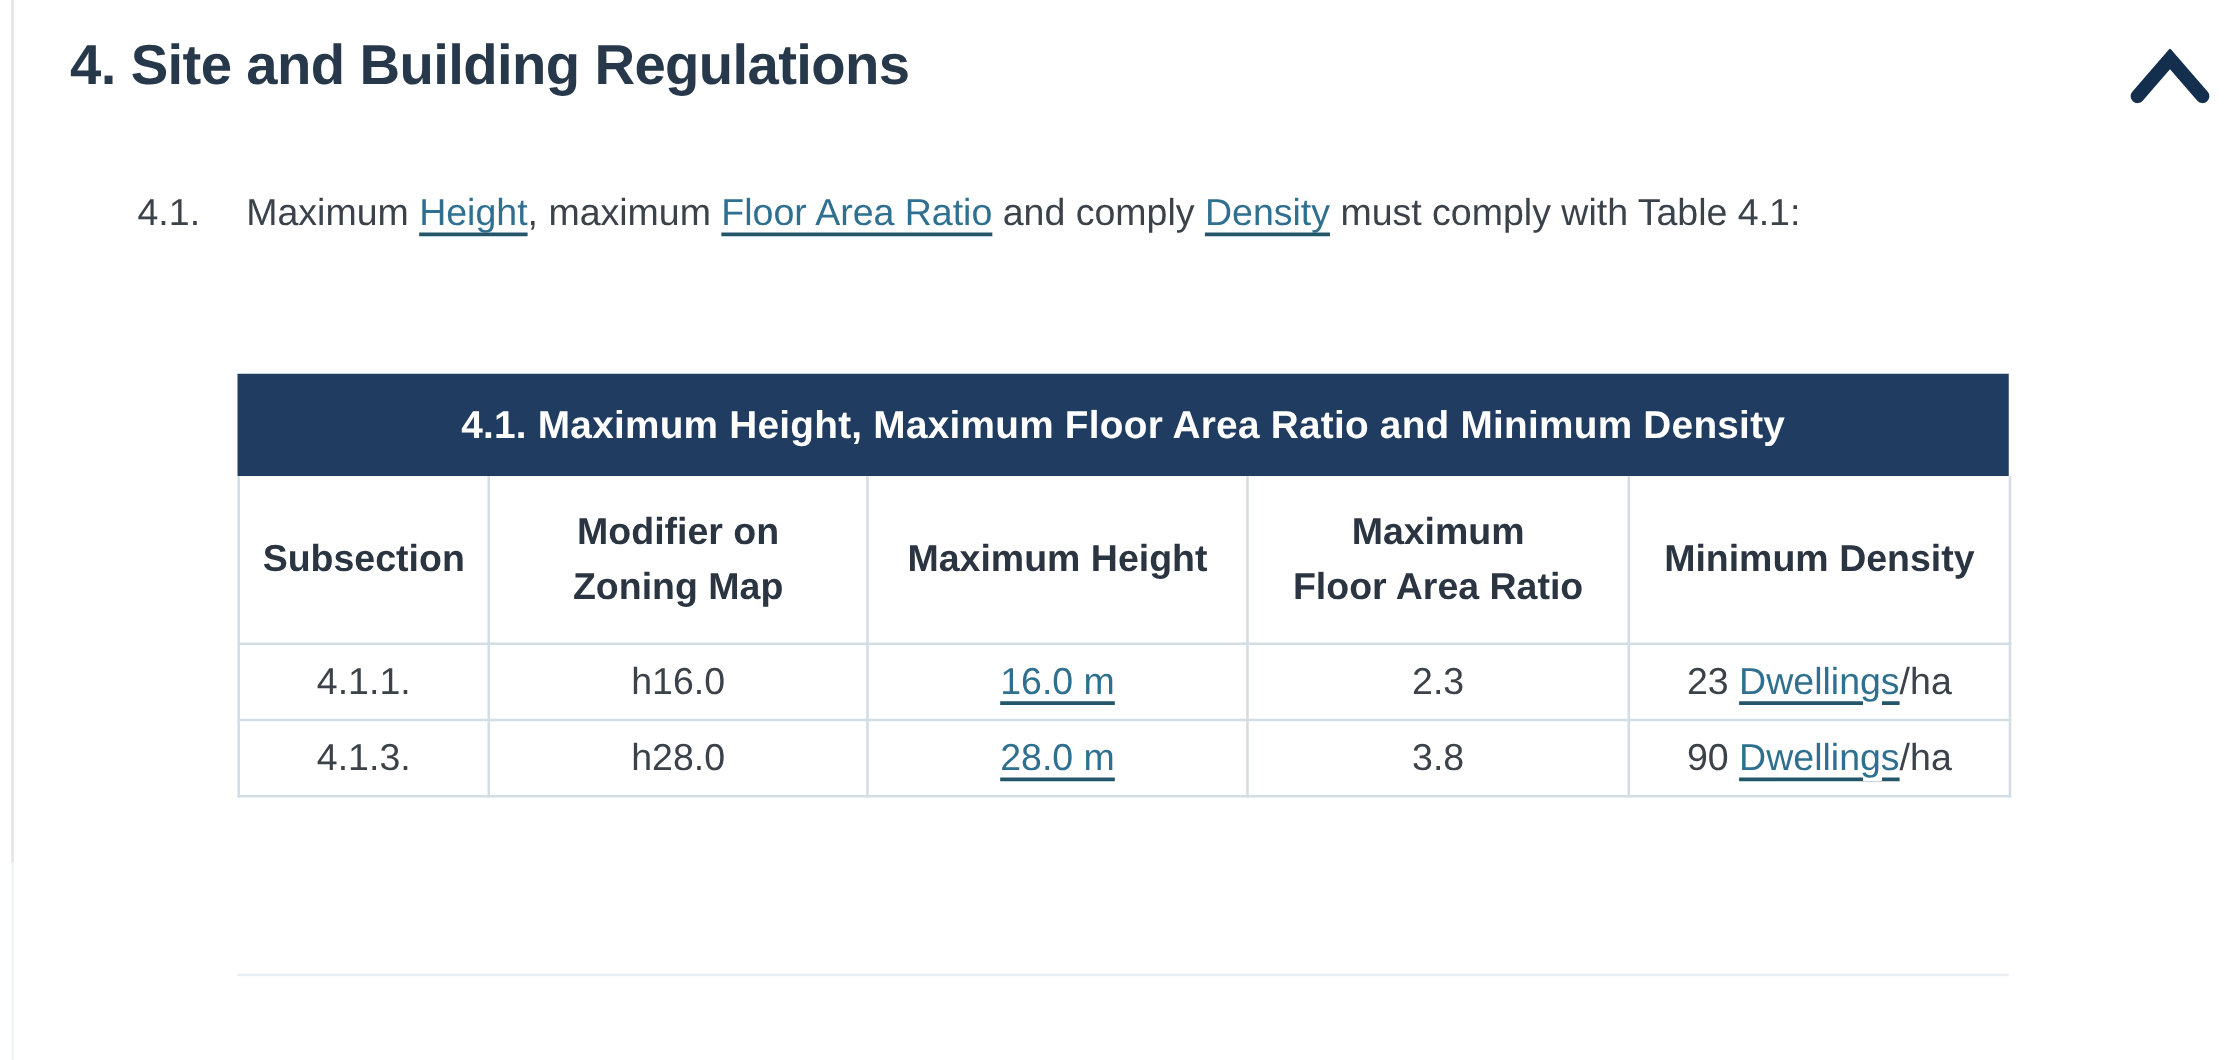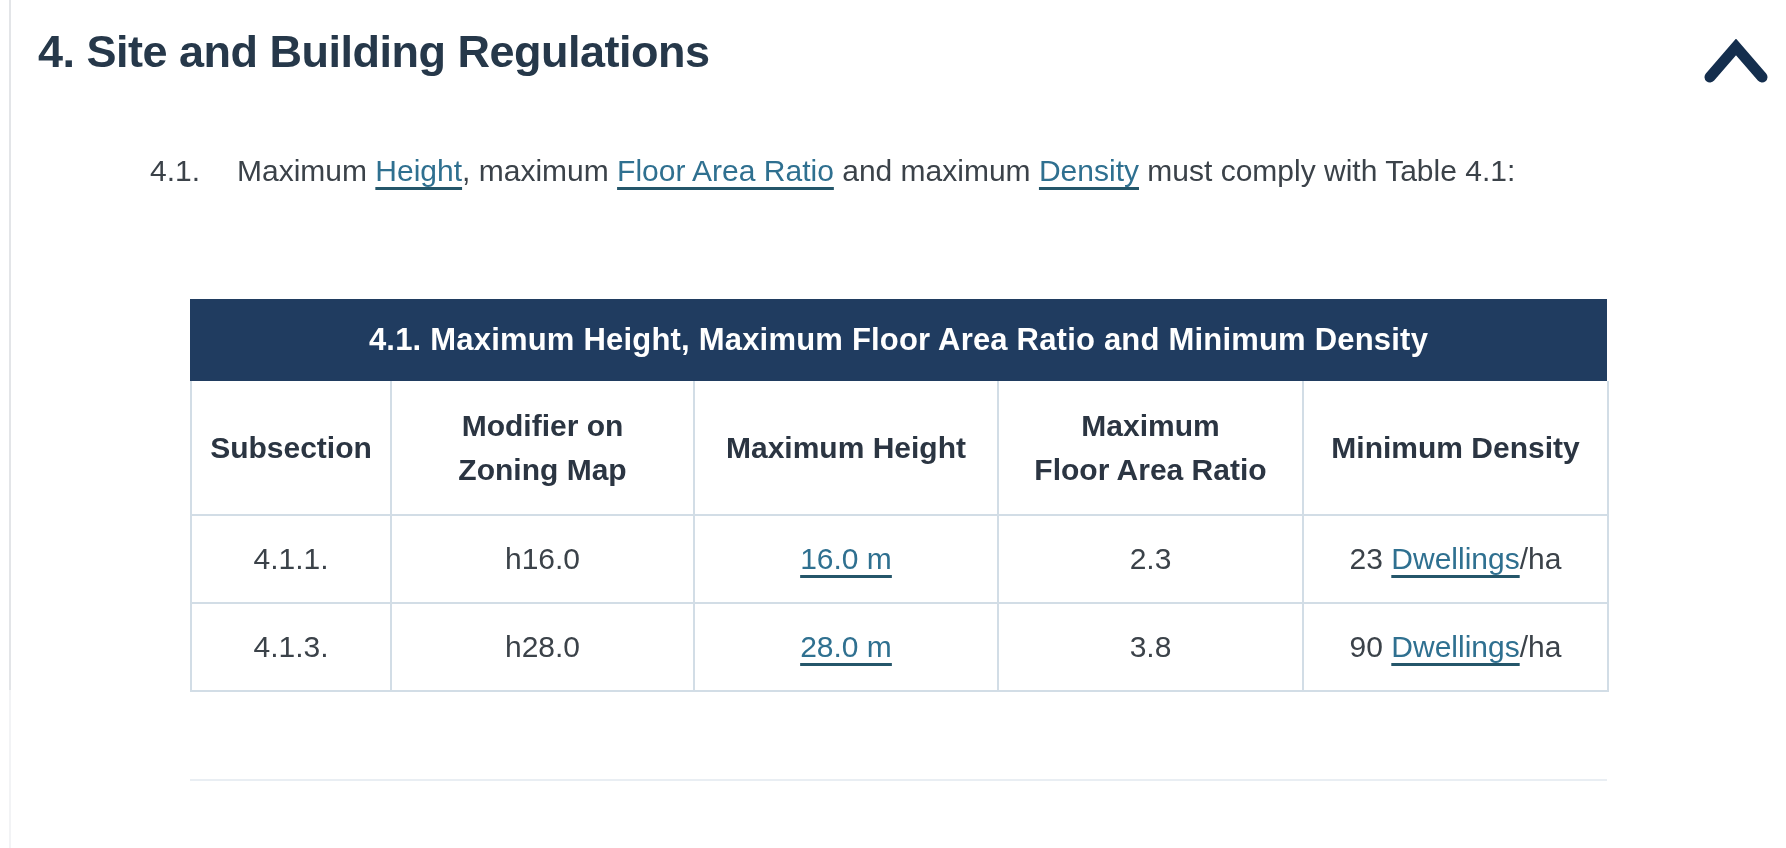--- a/index.html
+++ b/index.html
@@ -27,40 +27,40 @@
   .scroll-track{
     position:absolute;left:9px;top:0;width:2px;height:848px;
     background:var(--scrollbar-track);
   }
   .scroll-thumb{
     position:absolute;left:9px;top:0;width:2px;height:690px;
     background:var(--scrollbar);
   }
   
   .section-title{
-    position:absolute;left:38px;top:26px;
+    position:absolute;left:56px;top:26px;
     font-size:45px;font-weight:700;letter-spacing:-0.5px;
     color:var(--title);
     white-space:nowrap;
   }
   .scroll-top-btn{
     position:absolute;right:14px;top:34px;
     width:72px;height:54px;
     background:transparent;border:none;cursor:pointer;
     display:flex;align-items:center;justify-content:center;
   }
   .scroll-top-btn svg{display:block;}
   
   .clause{
     position:absolute;left:110px;top:150px;width:1560px;
     font-size:30px;line-height:1.4;color:var(--text);
     white-space:nowrap;
   }
   .clause-number{
-    display:inline-block;width:87px;margin-left:40px;
+    display:inline-block;width:87px;
   }
   a.doc-link{
     color:var(--link);
     text-decoration:underline;
     text-decoration-color:var(--link-underline);
     text-decoration-thickness:3px;
     text-underline-offset:6px;
     cursor:pointer;
   }
   
@@ -88,21 +88,21 @@
     font-size:30px;
   }
   table.reg-table th{
     height:134px;
     font-weight:700;color:var(--text-bold);
     white-space:pre-line;
     line-height:1.45;
     border-top:none;
   }
   table.reg-table td{
-    height:88px;
+    height:61px;
     color:var(--text);
     font-weight:400;
   }
   td.subsection-cell{font-weight:700;color:var(--text-bold);}
   .table-shadow{
     position:absolute;left:190px;top:779px;width:1417px;height:2px;
     background:#e9eef3;
   }
 </style>
 </head>
@@ -114,21 +114,21 @@
 <h2 class="section-title">4. Site and Building Regulations</h2>
 
 <button class="scroll-top-btn">
   <span>
     <svg width="66" height="44" viewBox="0 0 66 44">
       <polyline points="7,38 33,8 59,38" fill="none" stroke="#142e4d" stroke-width="11" stroke-linecap="round" stroke-linejoin="miter"></polyline>
     </svg>
   </span>
 </button>
 
-<p class="clause"><span class="clause-number">4.1.</span><span>Maximum </span><a class="doc-link">Height</a><span>, maximum </span><a class="doc-link">Floor Area Ratio</a><span> and maximum </span><a class="doc-link">Density</a><span> must comply with Table 4.1:</span></p>
+<p class="clause"><span class="clause-number">4.1.</span><span>Maximum </span><a class="doc-link">Height</a><span>, maximum </span><a class="doc-link">Floor Area Ratio</a><span> and comply </span><a class="doc-link">Density</a><span> must comply with Table 4.1:</span></p>
 
 <div class="reg-table-wrap">
   <div class="table-caption">4.1. Maximum Height, Maximum Floor Area Ratio and Minimum Density</div>
   <table class="reg-table">
     <colgroup>
       <col style="width:200px">
         <col style="width:303px">
         <col style="width:304px">
         <col style="width:305px">
         <col style="width:305px">

